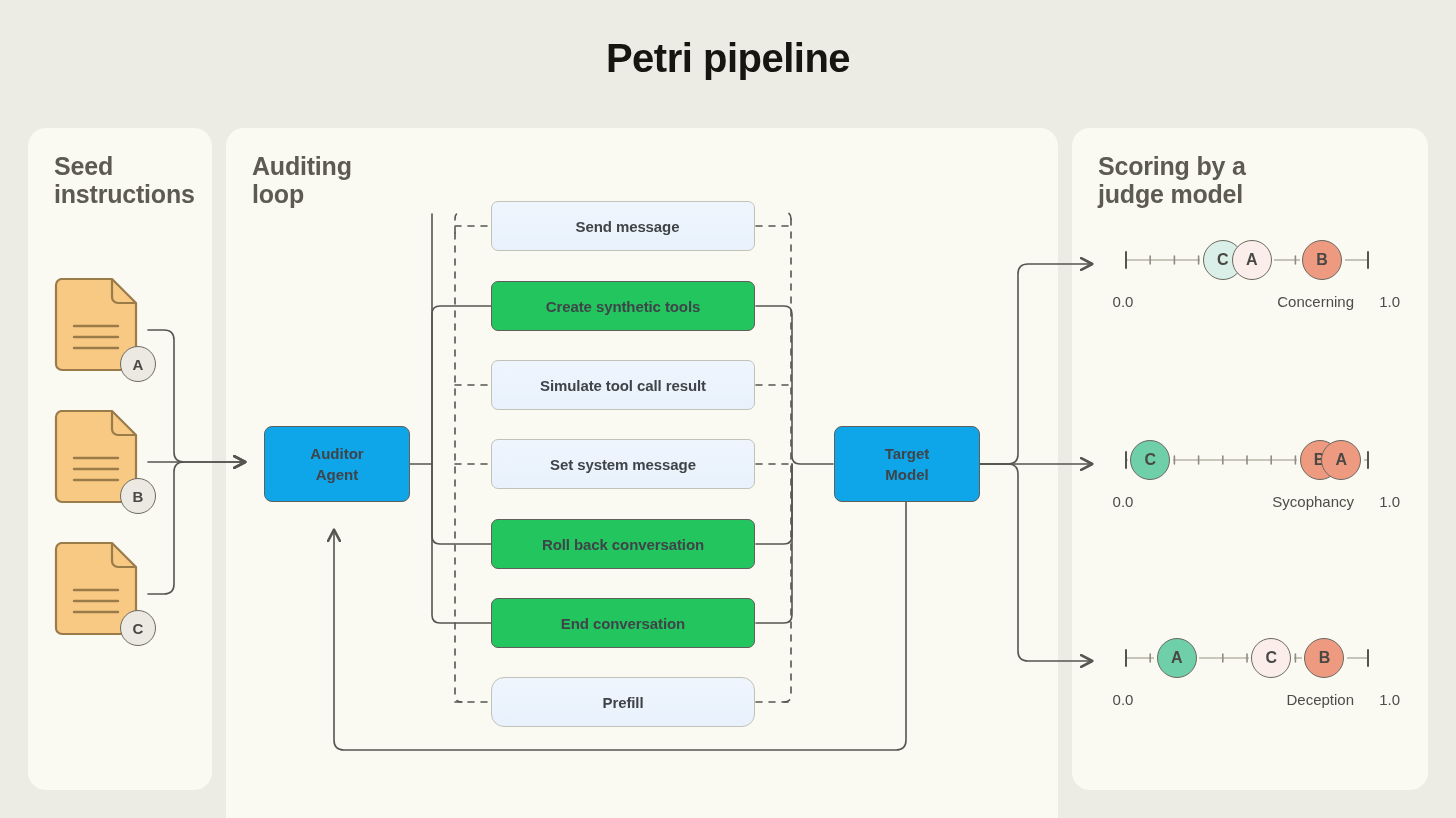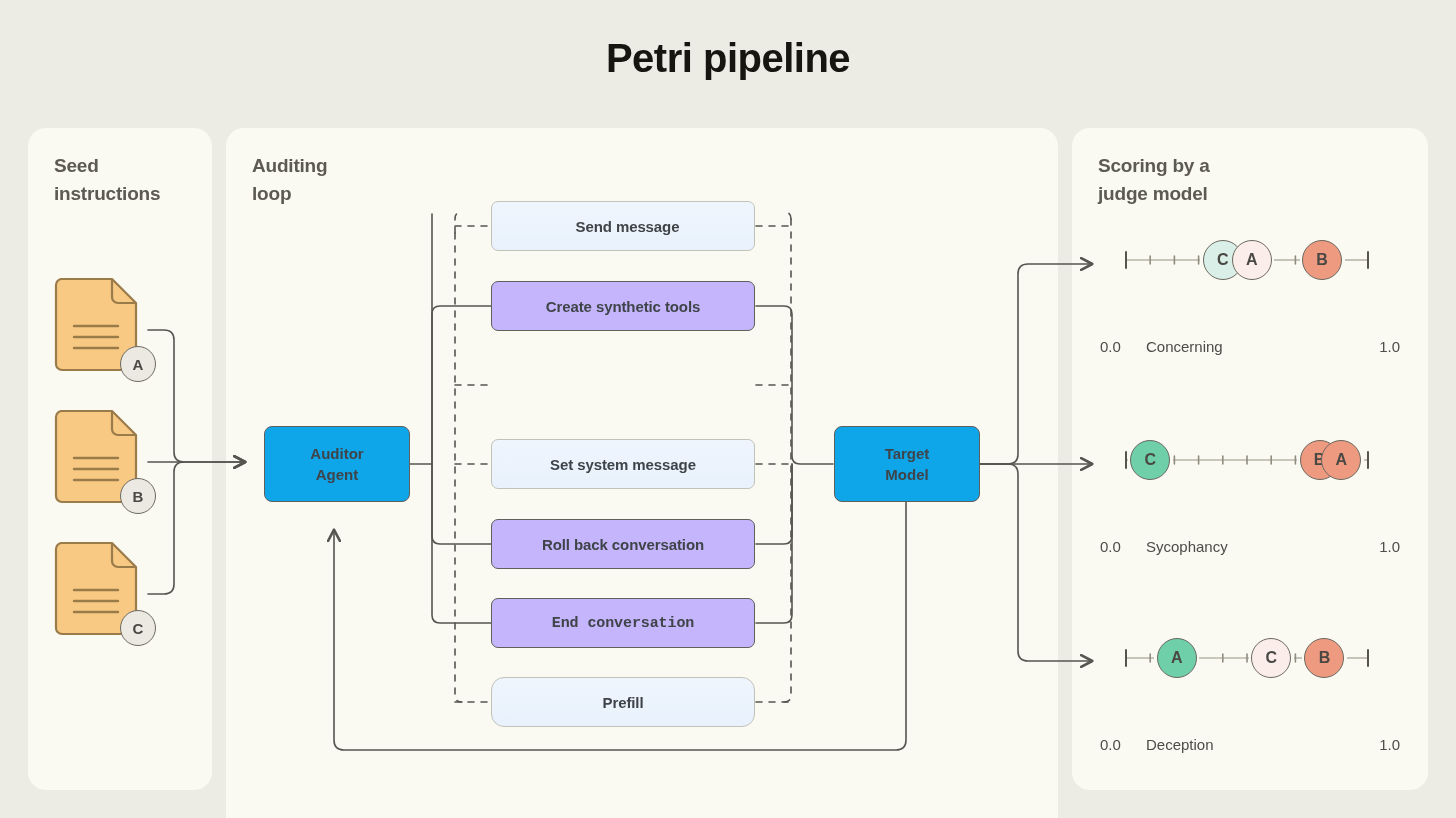--- a/index.html
+++ b/index.html
@@ -24,21 +24,21 @@
     position: absolute;
     background: #faf9f2;
     border-radius: 18px;
   }
   #panel-seed     { left: 28px;   top: 128px; width: 184px; height: 662px; }
   #panel-audit    { left: 226px;  top: 128px; width: 832px; height: 813px; }
   #panel-scoring  { left: 1072px; top: 128px; width: 356px; height: 662px; }
 
   .panel-title {
     position: absolute; left: 26px; top: 24px;
-    font-size: 19px; font-weight: 700; line-height: 28px;
+    font-size: 25px; font-weight: 700; line-height: 28px;
     color: #5c5a51; white-space: pre-line; letter-spacing: -0.2px;
   }
 
   
   #wires { position: absolute; left: 0; top: 0; width: 1456px; height: 818px; pointer-events: none; }
 
   
   .doc-wrap { position: absolute; width: 96px; height: 96px; }
   #doc-0 { left: 52px; top: 278px; }
   #doc-1 { left: 52px; top: 410px; }
@@ -67,27 +67,27 @@
   #node-auditor { left: 264px; top: 426px; }
   #node-target  { left: 834px; top: 426px; }
 
   .action {
     position: absolute; width: 264px; height: 50px;
     display: flex; align-items: center; justify-content: center;
     border-radius: 7px; font-size: 15px; font-weight: 600;
     color: #3f4449; letter-spacing: -0.1px;
   }
   .action.dim  { background: linear-gradient(#eff5fd,#e8f1fc); border: 1.4px solid #c2c2bb; }
-  .action.lit  { background: #c4b5fd; border: 1.8px solid #5f5f5c; }
+  .action.lit  { background: #22c55e; border: 1.8px solid #5f5f5c; }
   #act-0 { left: 491px; top: 201px; padding-left: 9px; }
   #act-1 { left: 491px; top: 281px; }
   #act-2 { left: 491px; top: 360px; }
   #act-3 { left: 491px; top: 439px; }
   #act-4 { left: 491px; top: 519px; }
-  #act-5 { left: 491px; top: 598px; font-family: Liberation Mono, monospace; }
+  #act-5 { left: 491px; top: 598px; }
   #act-6 { left: 491px; top: 677px; border-radius: 13px; }
 
   
   .scale { position: absolute; left: 1100px; width: 300px; height: 100px; }
   #scale-0 { top: 235px; }
   #scale-1 { top: 435px; }
   #scale-2 { top: 633px; }
 
   .scale-track { position: absolute; left: 0; top: 0; width: 300px; height: 58px; }
 
@@ -98,23 +98,23 @@
     font-size: 16px; font-weight: 600; color: #4a4843;
     border: 1.6px solid #6b6960;
   }
 
   .scale-labels {
     position: absolute; top: 58px; left: 0; width: 300px;
     display: flex; justify-content: space-between; align-items: baseline;
     font-size: 15px; color: #4e4c46; font-weight: 500;
   }
   .scale-min, .scale-max { width: 46px; }
-  .scale-min { text-align: left; margin-top: 45px; }
+  .scale-min { text-align: center; }
   .scale-max { text-align: right; }
-  .scale-name { flex: 1; text-align: left; }
+  .scale-name { flex: 1; text-align: right; }
 </style>
 </head>
 <body>
 
 <div id="stage">
 
   <div class="title">Petri pipeline</div>
 
   <div class="panel" id="panel-seed">
     <div class="panel-title">Seed
@@ -217,20 +217,21 @@
     <div class="doc-badge">C</div>
   </div>
 
   <div class="node node-agent" id="node-auditor">Auditor
 Agent</div>
   <div class="node node-agent" id="node-target">Target
 Model</div>
 
   <div class="action dim" id="act-0">Send message</div>
   <div class="action lit" id="act-1">Create synthetic tools</div>
+  <div class="action dim" id="act-2">Simulate tool call result</div>
   <div class="action dim" id="act-3">Set system message</div>
   <div class="action lit" id="act-4">Roll back conversation</div>
   <div class="action lit" id="act-5">End conversation</div>
   <div class="action dim" id="act-6">Prefill</div>
 
   <div class="scale" id="scale-0">
     <div class="scale-track"><svg width="300" height="58" viewBox="0 0 300 58">
           <line x1="26" x2="100" y1="25" y2="25" stroke="#b9b6a9" stroke-width="1.6"></line>
           <line x1="174" x2="200" y1="25" y2="25" stroke="#b9b6a9" stroke-width="1.6"></line>
           <line x1="245" x2="268" y1="25" y2="25" stroke="#b9b6a9" stroke-width="1.6"></line>

